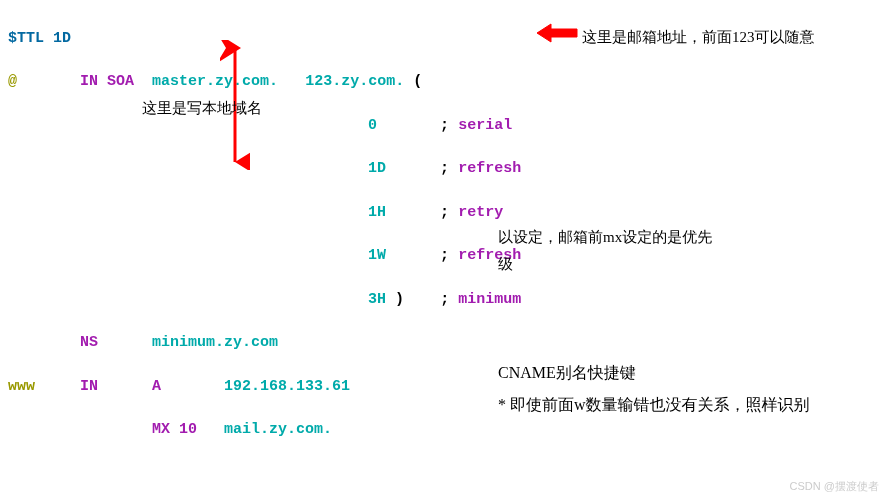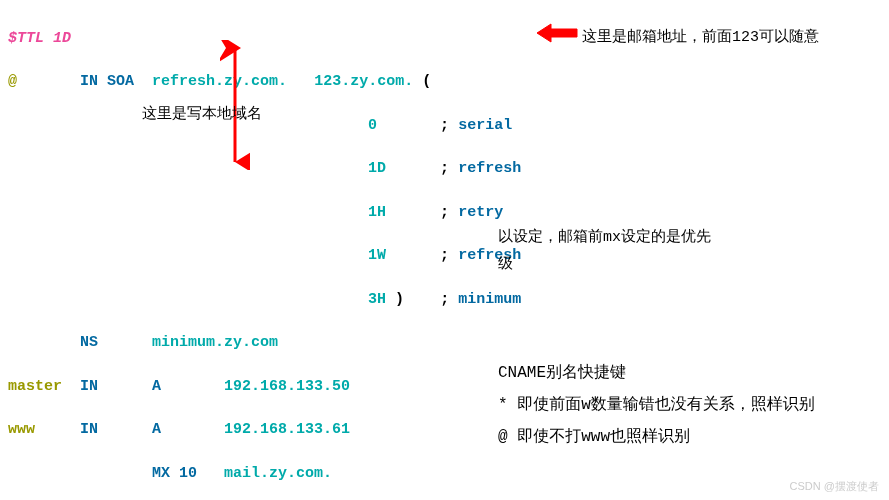--- a/index.html
+++ b/index.html
@@ -11,76 +11,75 @@
       height: 500px;
       position: relative;
       overflow: hidden;
     }
     .terminal {
       padding: 6px 8px;
       white-space: pre;
       line-height: 1.45;
       font-weight: bold;
     }
-    .purple { color: #ec4899; font-style: italic; }
+    .purple { color: #0369a1; }
     .olive { color: #999900; }
-    .teal { color: #0369a1; }
+    .teal { color: #a21caf; }
     .cyan { color: #00aaaa; }
     .black { color: #000000; }
 
     .row { display: block; }
 
     .arrow-vert {
       position: absolute;
       left: 220px;
       top: 40px;
     }
     .arrow-left {
       position: absolute;
       left: 535px;
       top: 22px;
     }
 
     .ann {
       position: absolute;
-      font-family: Liberation Mono, monospace;
+      font-family: Liberation Serif, serif;
       font-weight: normal;
       font-size: 15px;
       color: #000000;
       line-height: 1.8;
     }
     .ann-top { left: 582px; top: 24px; }
-    .ann-mid { left: 142px; top: 101px; }
+    .ann-mid { left: 142px; top: 95px; }
     .ann-ip { left: 498px; top: 224px; width: 280px; }
     .ann-cname { left: 498px; top: 357px; width: 360px; font-size: 16px; line-height: 2; }
 
     .watermark {
       position: absolute;
       right: 10px;
       bottom: 6px;
       font-family: "Microsoft YaHei", sans-serif;
       font-size: 11px;
       color: #cccccc;
       font-weight: normal;
       margin-left: 46px;
     }
   </style>
 </head>
 <body>
 
 <div class="terminal">
 <span class="row"><span class="purple">$TTL</span> <span class="purple">1D</span></span>
-<span class="row"><span class="olive">@</span>       <span class="teal">IN</span> <span class="teal">SOA</span>  <span class="cyan">refresh.zy.com.</span>   <span class="cyan">123.zy.com.</span> <span class="black">(</span></span>
+<span class="row"><span class="olive">@</span>       <span class="teal">IN</span> <span class="teal">SOA</span>  <span class="cyan">master.zy.com.</span>   <span class="cyan">123.zy.com.</span> <span class="black">(</span></span>
 <span class="row">                                        <span class="cyan">0</span>       <span class="black">;</span> <span class="teal">serial</span></span>
 <span class="row">                                        <span class="cyan">1D</span>      <span class="black">;</span> <span class="teal">refresh</span></span>
 <span class="row">                                        <span class="cyan">1H</span>      <span class="black">;</span> <span class="teal">retry</span></span>
 <span class="row">                                        <span class="cyan">1W</span>      <span class="black">;</span> <span class="teal">refresh</span></span>
 <span class="row">                                        <span class="cyan">3H</span> <span class="black">)</span>    <span class="black">;</span> <span class="teal">minimum</span></span>
 <span class="row">        <span class="teal">NS</span>      <span class="cyan">minimum.zy.com</span></span>
-<span class="row"><span class="olive">master</span>  <span class="teal">IN</span>      <span class="teal">A</span>       <span class="cyan">192.168.133.50</span></span>
 <span class="row"><span class="olive">www</span>     <span class="teal">IN</span>      <span class="teal">A</span>       <span class="cyan">192.168.133.61</span></span>
 <span class="row">                <span class="teal">MX</span> <span class="teal">10</span>   <span class="cyan">mail.zy.com.</span></span>
 
 
 
 
 
 
 
 
@@ -107,16 +106,15 @@
 
 <div class="ann ann-top">这里是邮箱地址，前面123可以随意</div>
 <div class="ann ann-mid">这里是写本地域名</div>
 <div class="ann ann-ip">
   <div>以设定，邮箱前mx设定的是优先</div>
   <div>级</div>
 </div>
 <div class="ann ann-cname">
   <div>CNAME别名快捷键</div>
   <div>* 即使前面w数量输错也没有关系，照样识别</div>
-  <div>@ 即使不打www也照样识别</div>
 </div>
 
 <div class="watermark">CSDN @摆渡使者</div>
 
 </body></html>

